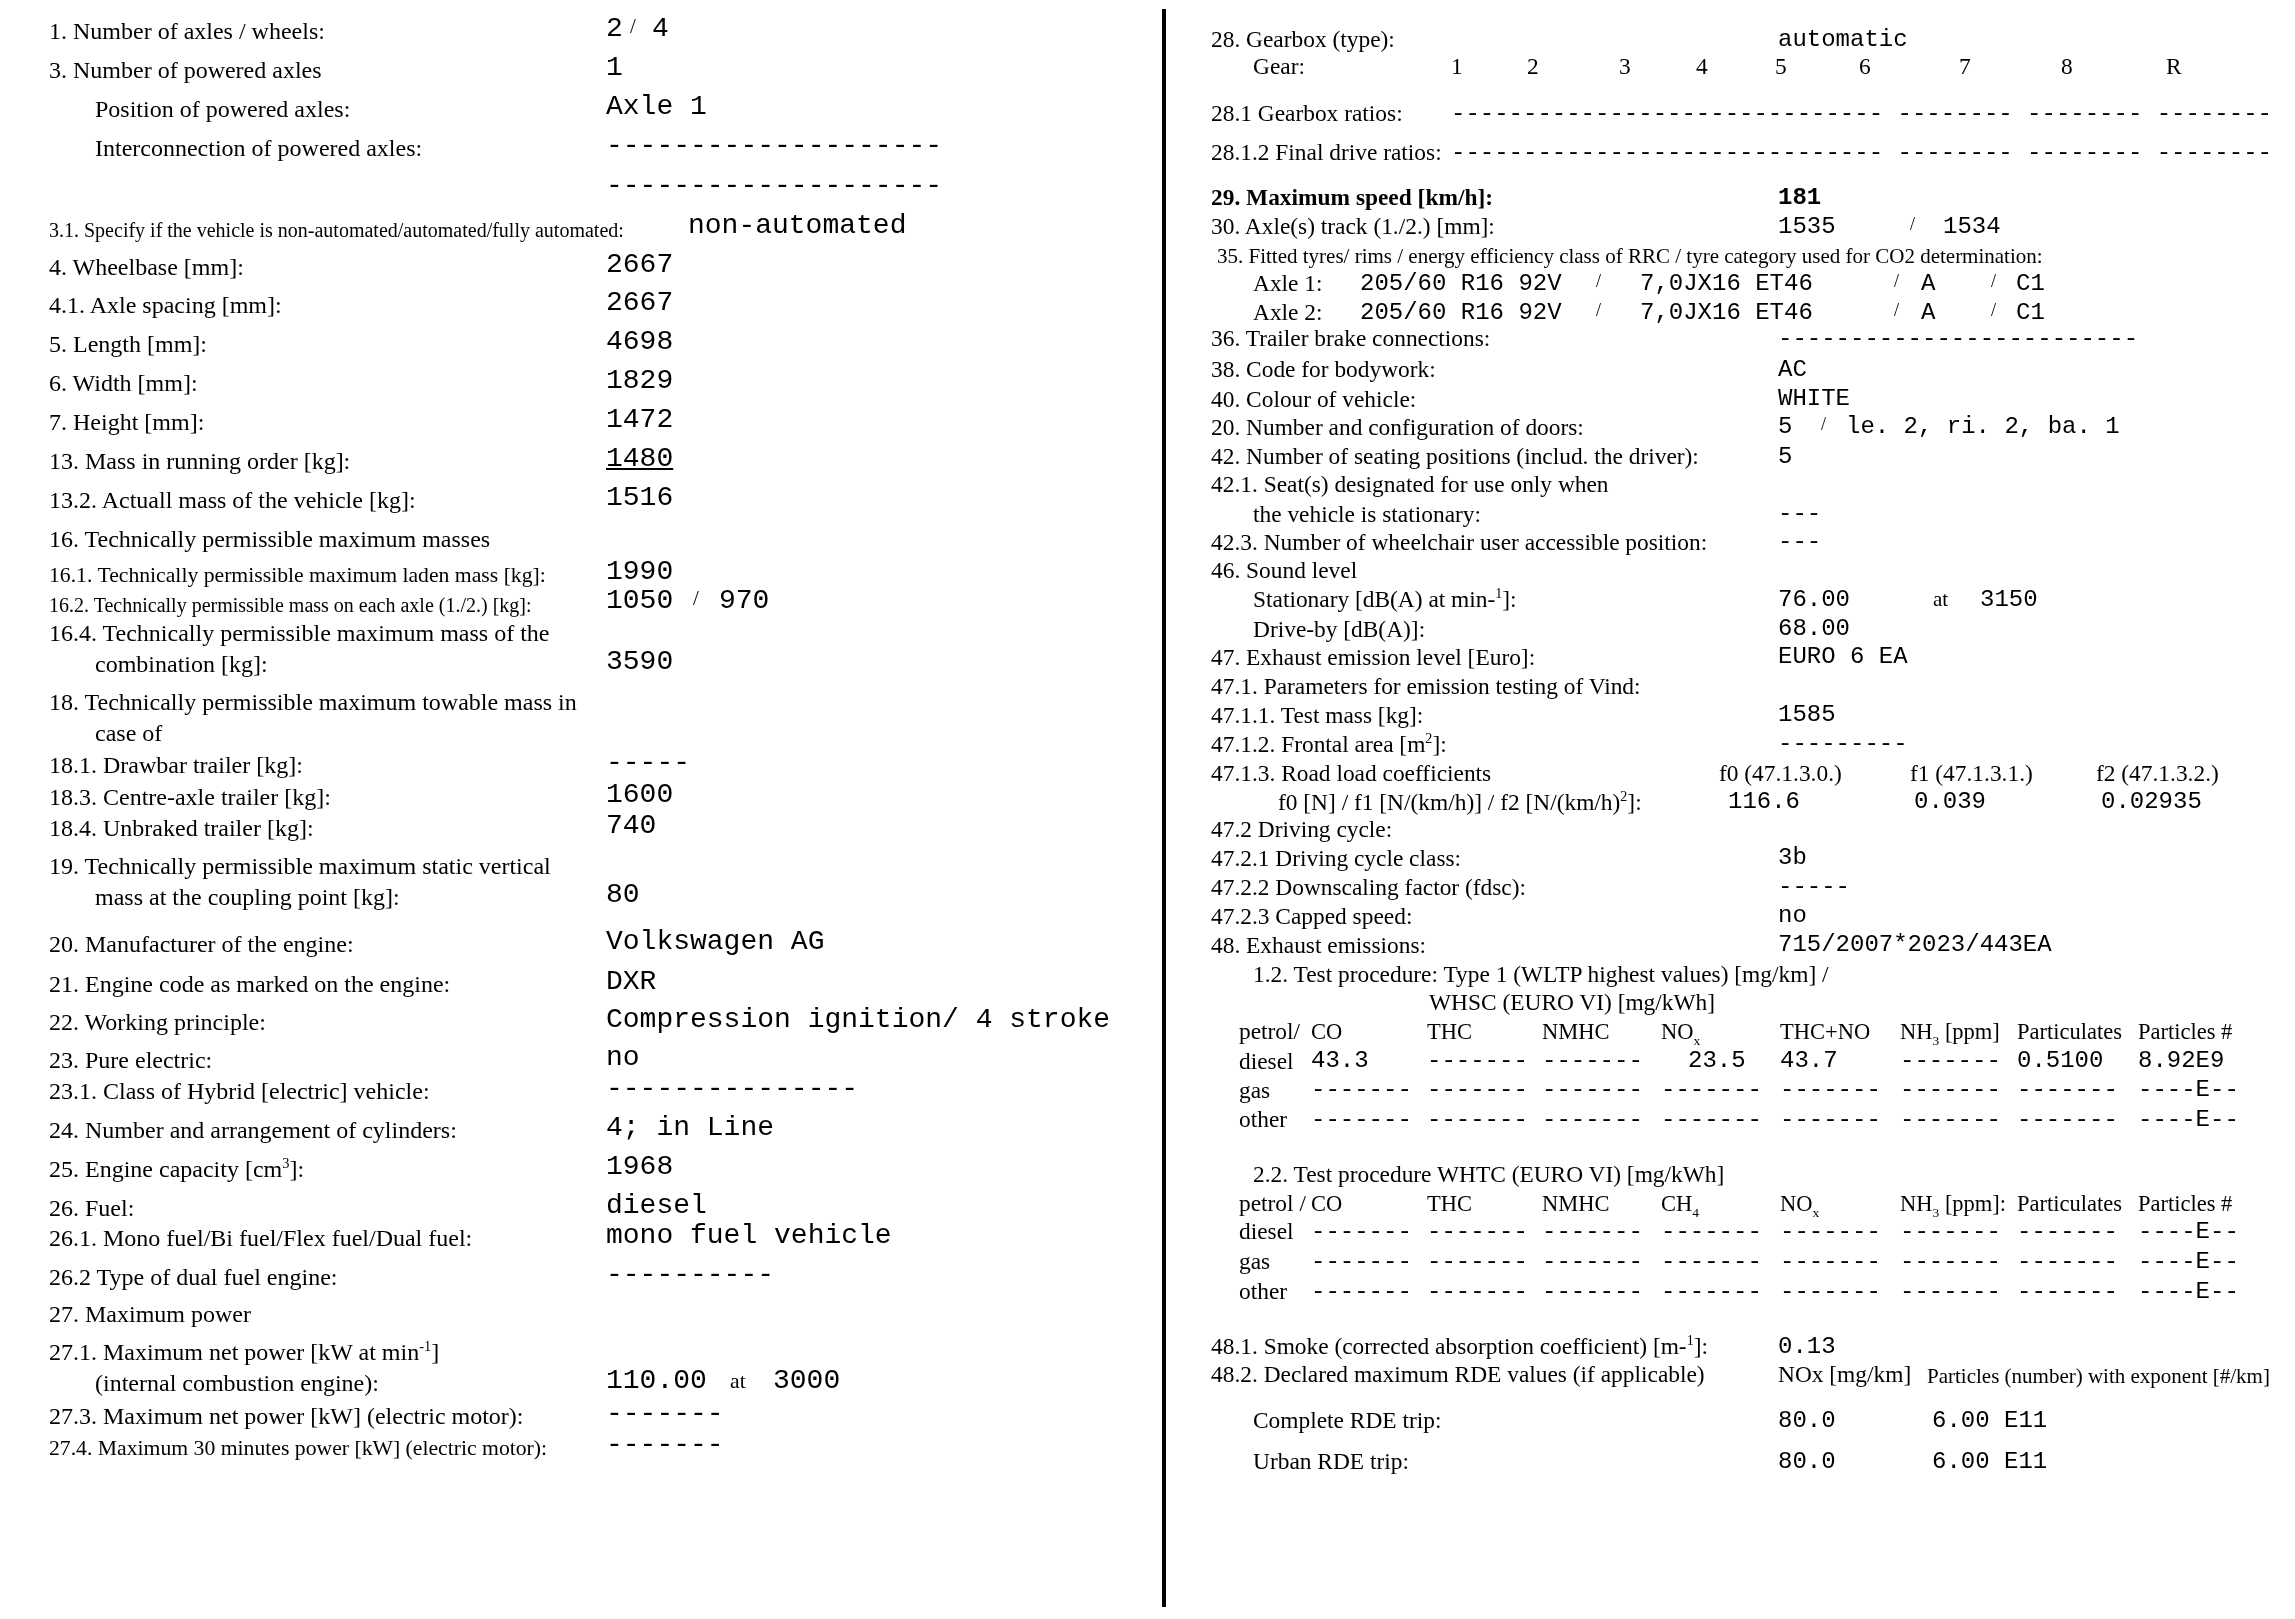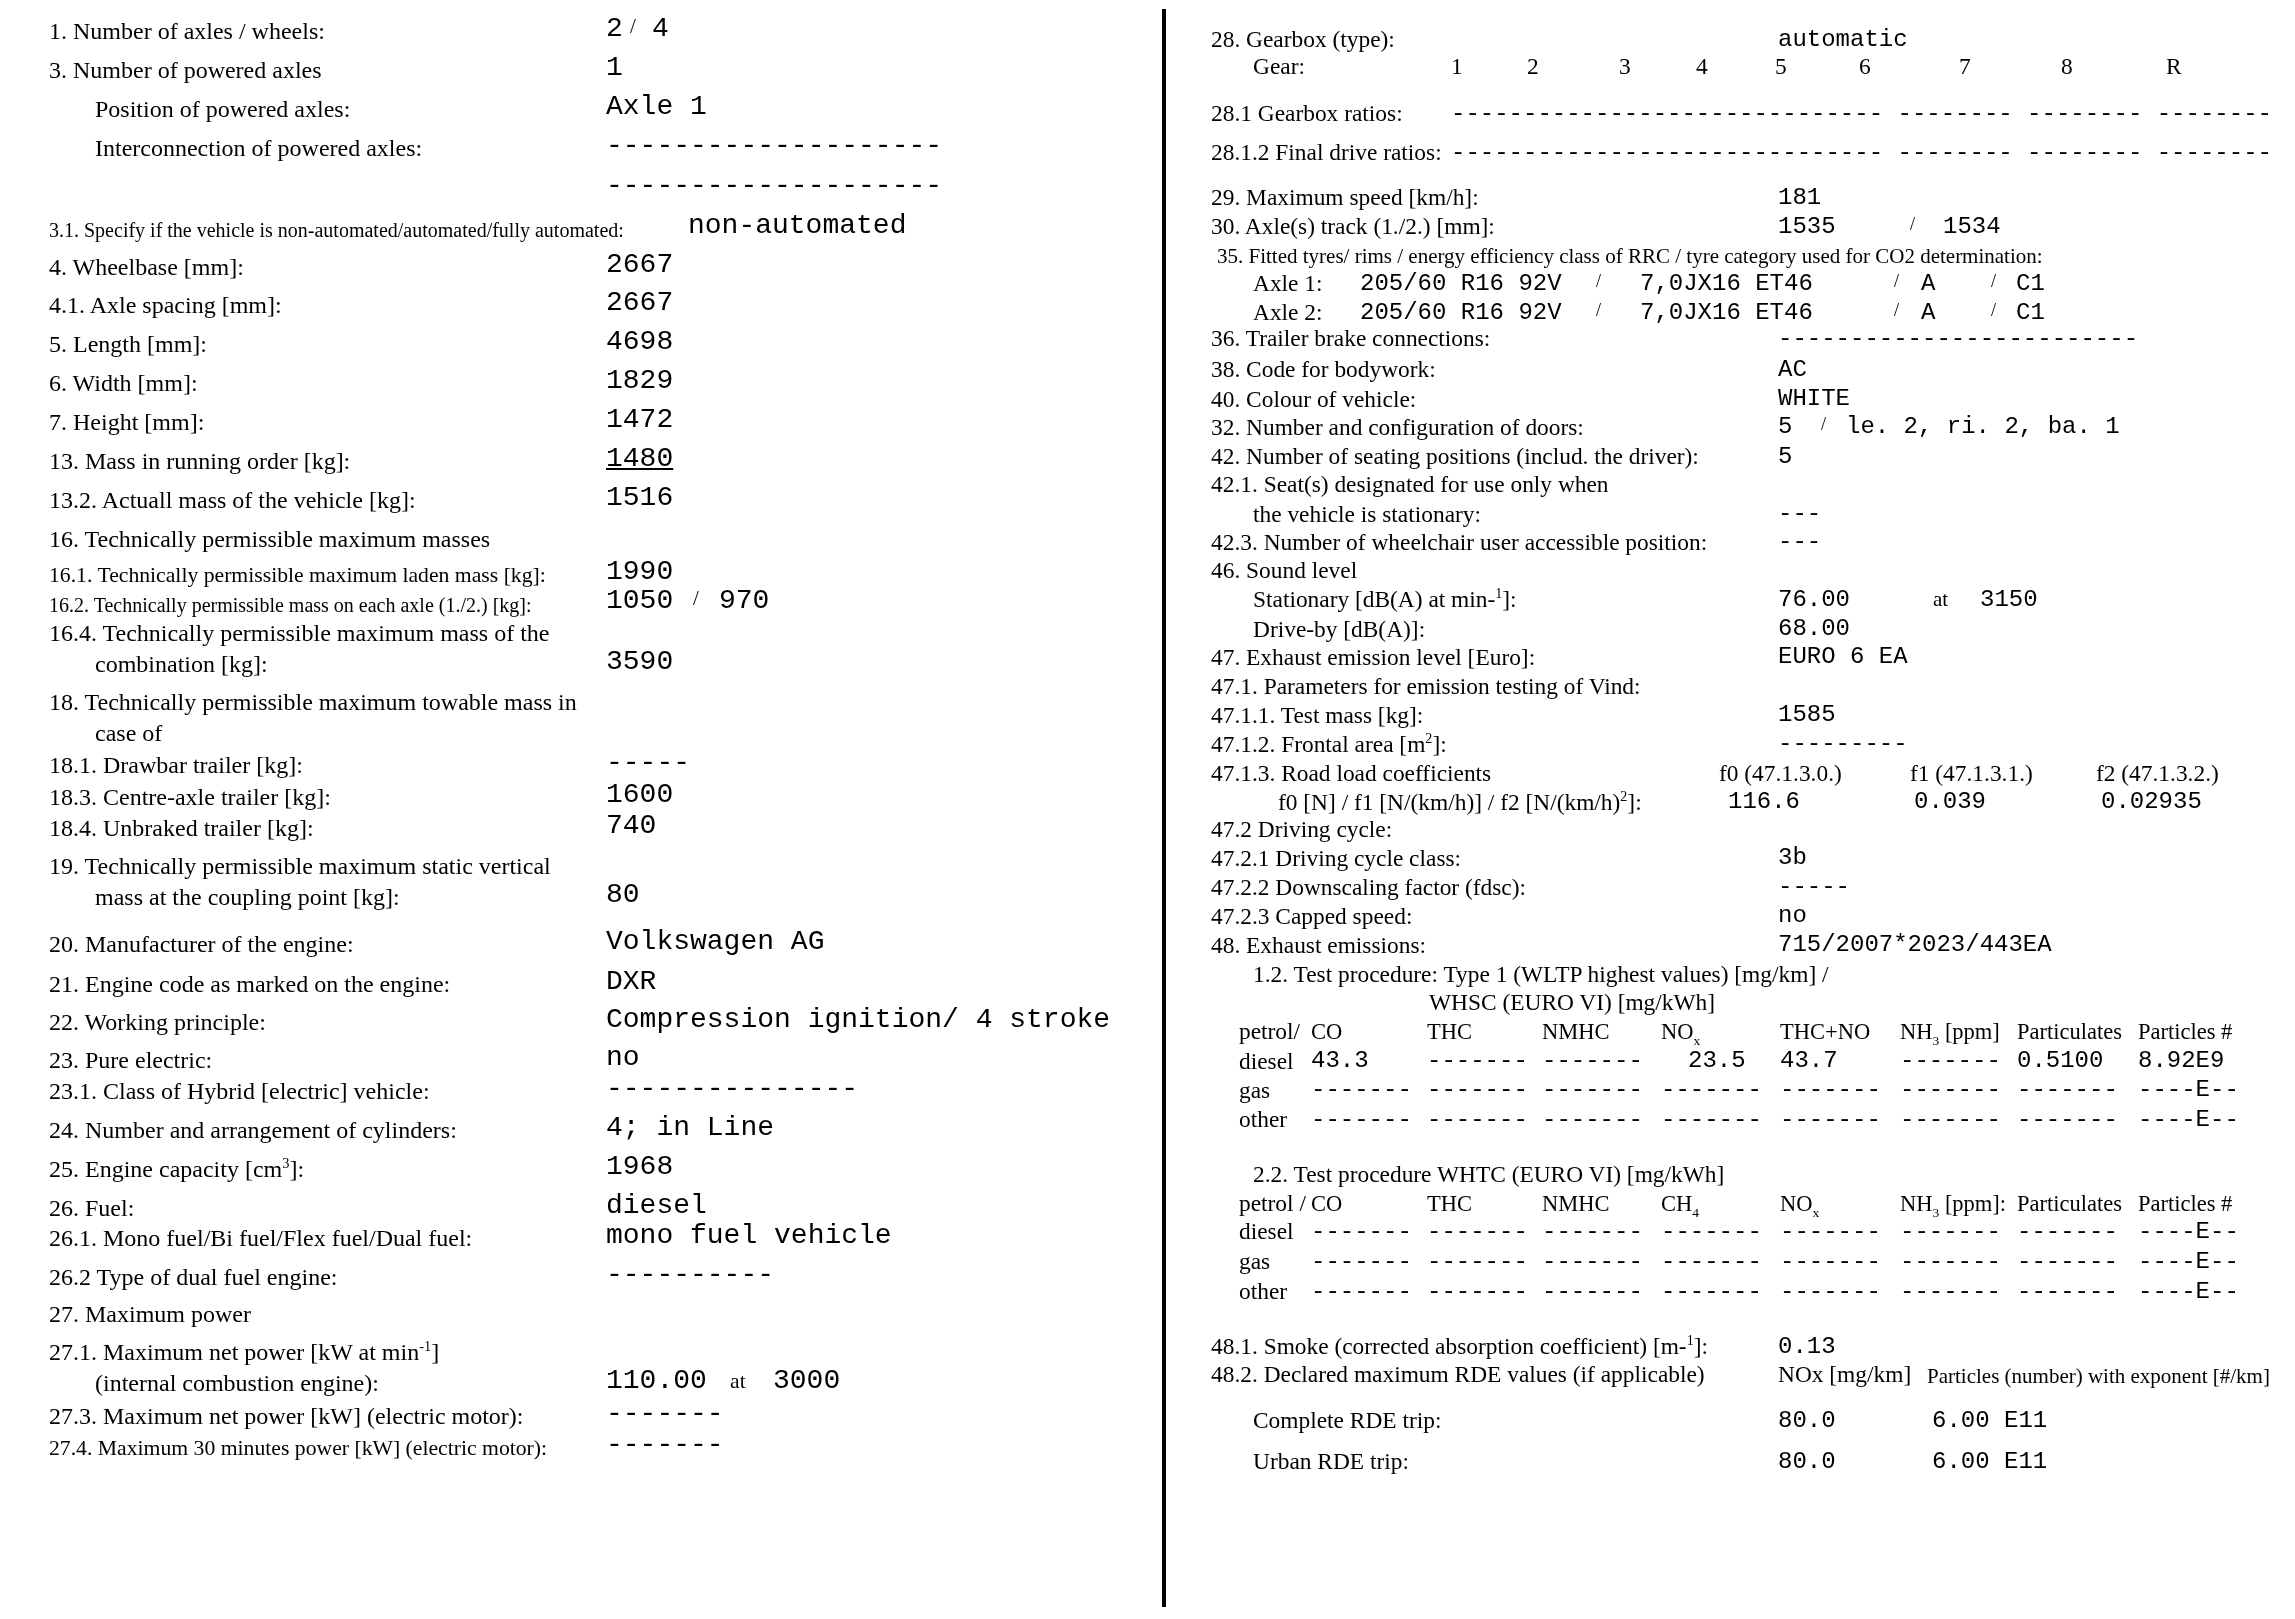--- a/index.html
+++ b/index.html
@@ -210,21 +210,21 @@
         <span class="cell rlab" style="left: 955px;">R</span>
       </div>
       <div class="row" style="height: 47px;">
         <span class="cell rlab" style="left: 0px;">28.1 Gearbox ratios:</span>
         <span class="cell rmono" style="left: 240px;">------------------------------ -------- -------- --------</span>
       </div>
       <div class="row" style="height: 39px;">
         <span class="cell rlab" style="left: 0px;">28.1.2 Final drive ratios:</span>
         <span class="cell rmono" style="left: 240px;">------------------------------ -------- -------- --------</span>
       </div>
-      <div class="row" style="height: 45px;">
+      <div class="row" style="height: 45px; font-weight: bold;">
         <span class="cell rlab" style="left: 0px;">29. Maximum speed [km/h]:</span>
         <span class="cell rmono" style="left: 567px;">181</span>
       </div>
       <div class="row" style="height: 29px;">
         <span class="cell rlab" style="left: 0px;">30. Axle(s) track (1./2.) [mm]:</span>
         <span class="cell rmono" style="left: 567px;">1535</span>
         <span class="cell rsl" style="left: 699px;">/</span>
         <span class="cell rmono" style="left: 732px;">1534</span>
       </div>
       <div class="row" style="height: 28px;">
@@ -256,21 +256,21 @@
       </div>
       <div class="row" style="height: 31px;">
         <span class="cell rlab" style="left: 0px; text-align: center;">38. Code for bodywork:</span>
         <span class="cell rmono" style="left: 567px;">AC</span>
       </div>
       <div class="row" style="height: 29.5px;">
         <span class="cell rlab" style="left: 0px;">40. Colour of vehicle:</span>
         <span class="cell rmono" style="left: 567px;">WHITE</span>
       </div>
       <div class="row" style="height: 28px;">
-        <span class="cell rlab" style="left: 0px;">32. Number and configuration of doors:</span>
+        <span class="cell rlab" style="left: 0px;">20. Number and configuration of doors:</span>
         <span class="cell rmono" style="left: 567px;">5</span>
         <span class="cell rsl" style="left: 610px;">/</span>
         <span class="cell rmono" style="left: 635px;">le. 2, ri. 2, ba. 1</span>
       </div>
       <div class="row" style="height: 29.5px;">
         <span class="cell rlab" style="left: 0px;">42. Number of seating positions (includ. the driver):</span>
         <span class="cell rmono" style="left: 567px;">5</span>
       </div>
       <div class="row" style="height: 28px;">
         <span class="cell rlab" style="left: 0px;">42.1. Seat(s) designated for use only when</span>

